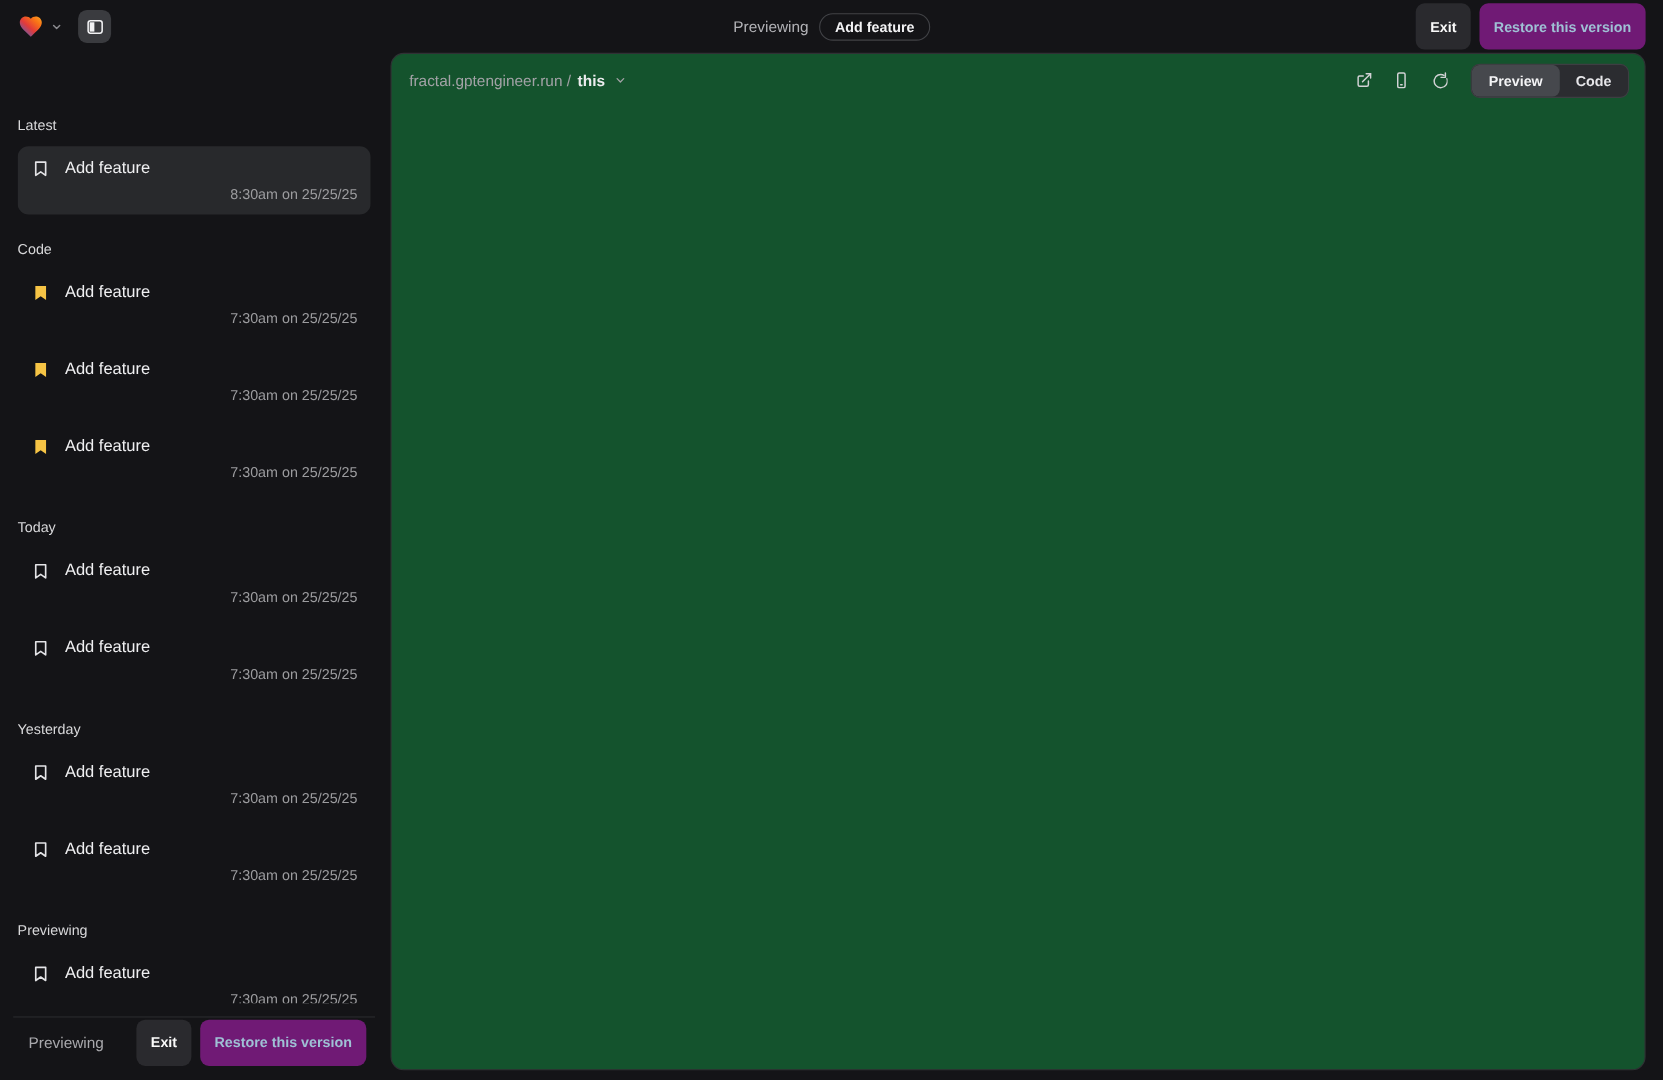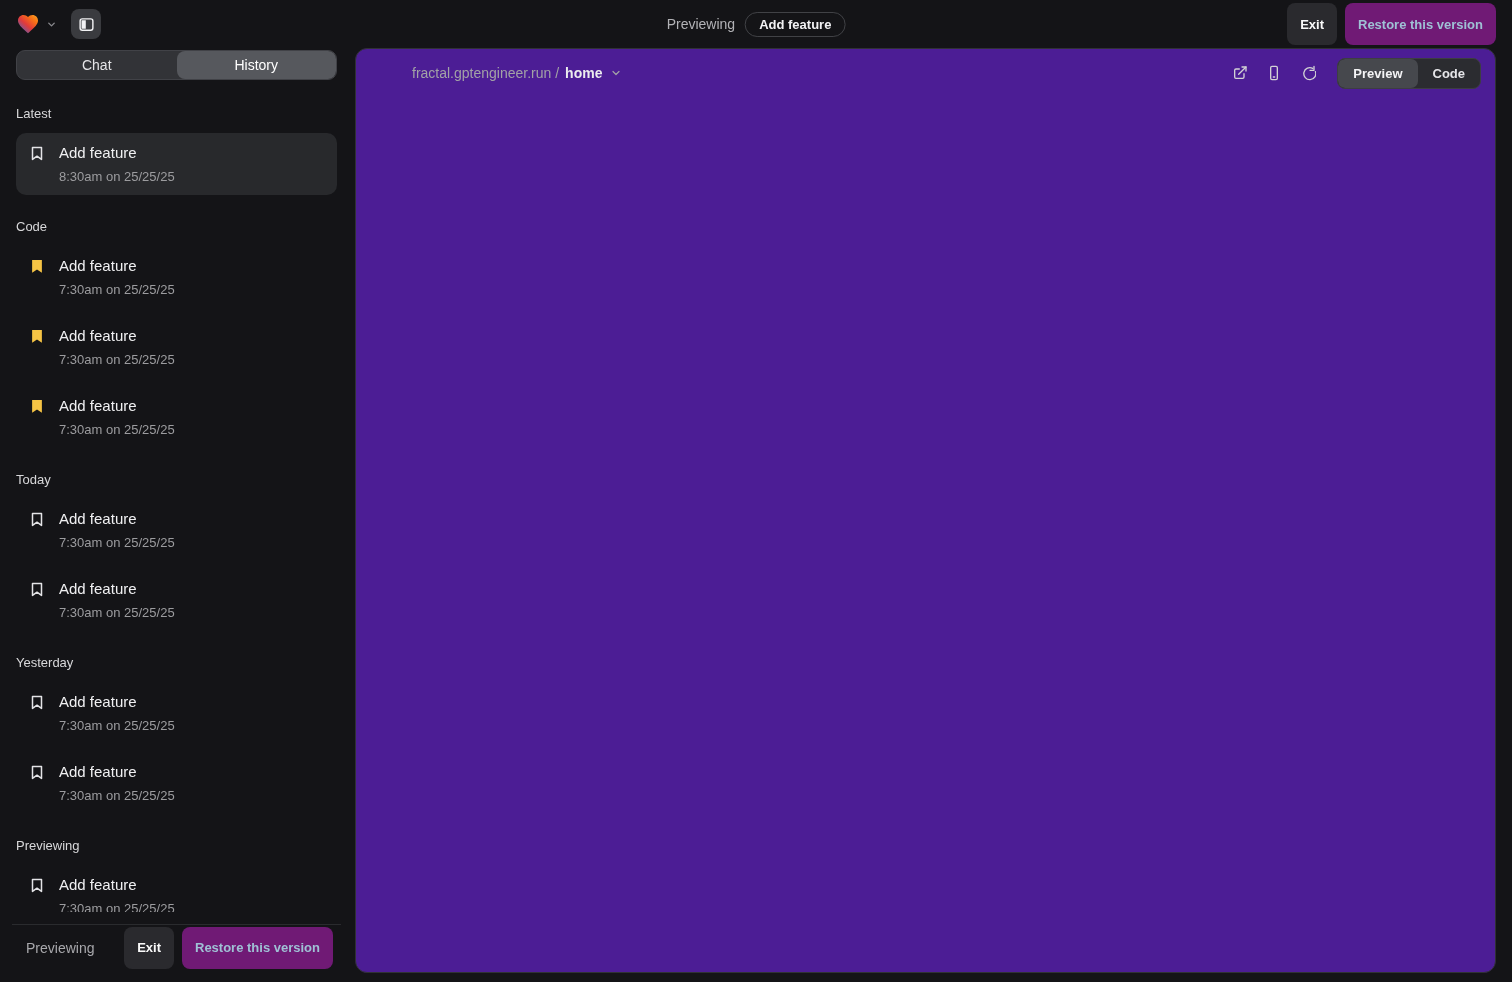--- a/index.html
+++ b/index.html
@@ -61,36 +61,36 @@
   .history-list {
     position:absolute; top:32px; left:0; right:0; bottom:58px; overflow:hidden;
   }
   .section-title { font-size:13px; color:#d8d8da; margin:24px 0 12px 0; }
   .history-item {
     display:block; border-radius:10px; padding:8px 12px; cursor:pointer; margin:0 0 8px 0;
   }
   .history-item.highlighted { background:#28292c; }
   .item-row { display:flex; align-items:center; gap:13px; }
   .item-title { font-size:15px; color:#f0f0f2; line-height:24px; }
-  .item-time { font-size:13px; color:#9c9c9f; line-height:20px; margin-left:31px; margin-top:2px; }
+  .item-time { font-size:13px; color:#9c9c9f; line-height:20px; margin-left:31px; margin-top:2px;text-align:right; }
   .bm-outline { color:#e4e4e7; }
   .bm-filled  { color:#f6c445; }
 
   .sidebar-footer {
     position:absolute; left:-4px; right:-4px; bottom:0; height:46px;
     border-top:1px solid #2a2b2e;
     display:flex; align-items:center; padding:0 8px 0 14px;
   }
   .footer-status { color:#a8a8ac; font-size:14px; }
   .footer-buttons { margin-left:auto; display:flex; gap:8px; }
 
   
   .main-panel {
     position:absolute; left:355px; right:16px; top:48px; bottom:9px;
-    background:#4c1d95; border:1px solid #303135; border-radius:12px;padding-left:40px;
+    background:#14532d; border:1px solid #303135; border-radius:12px;
   }
   .main-header { height:48px; display:flex; align-items:center; padding:0 14px 0 16px; }
   .address { display:flex; align-items:center; gap:6px; cursor:pointer; }
   .address-prefix { color:#a2a2a6; font-size:14px; }
   .address-page { color:#ececee; font-size:14px; font-weight:600; }
   .address-chevron { color:#a2a2a6; margin-left:2px; }
   .header-right { margin-left:auto; display:flex; align-items:center; gap:4px;text-align:right; }
   .icon-btn {
     width:30px; height:30px; border:none; background:transparent; cursor:pointer;
     color:#d2d2d5; display:flex; align-items:center; justify-content:center; border-radius:6px;
@@ -144,24 +144,20 @@
     <button class="version-pill">Add feature</button>
   </div>
 
   <div class="topbar-right">
     <button class="btn btn-exit">Exit</button>
     <button class="btn btn-restore">Restore this version</button>
   </div>
 </header>
 
 <aside class="sidebar">
-  <div class="seg-tabs">
-      <div class="seg-tab">Chat</div>
-      <div class="seg-tab active">History</div>
-    </div>
   <div class="history-list">
       <div>
         <div class="section-title">Latest</div>
         <div class="history-item highlighted">
           <div class="item-row">
             <span class="bm-outline">
               <svg width="18" height="18" viewBox="0 0 24 24" fill="none" stroke="currentColor" stroke-width="2" stroke-linejoin="round">
                 <path d="M6 4.5h12v16l-6-4.2-6 4.2z"></path>
               </svg>
             </span>
@@ -277,21 +273,21 @@
       <button class="btn btn-exit">Exit</button>
       <button class="btn btn-restore">Restore this version</button>
     </span>
   </div>
 </aside>
 
 <section class="main-panel">
   <div class="main-header">
     <div class="address">
       <span class="address-prefix">fractal.gptengineer.run /</span>
-      <span class="address-page">home</span>
+      <span class="address-page">this</span>
       <span class="address-chevron">
         <svg width="12" height="12" viewBox="0 0 24 24" fill="none" stroke="currentColor" stroke-width="2.4" stroke-linecap="round" stroke-linejoin="round">
             <path d="M6 9l6 6 6-6"></path>
           </svg>
       </span>
     </div>
     <div class="header-right">
       <button class="icon-btn">
         <span>
           <svg width="16" height="16" viewBox="0 0 24 24" fill="none" stroke="currentColor" stroke-width="2" stroke-linecap="round" stroke-linejoin="round">

